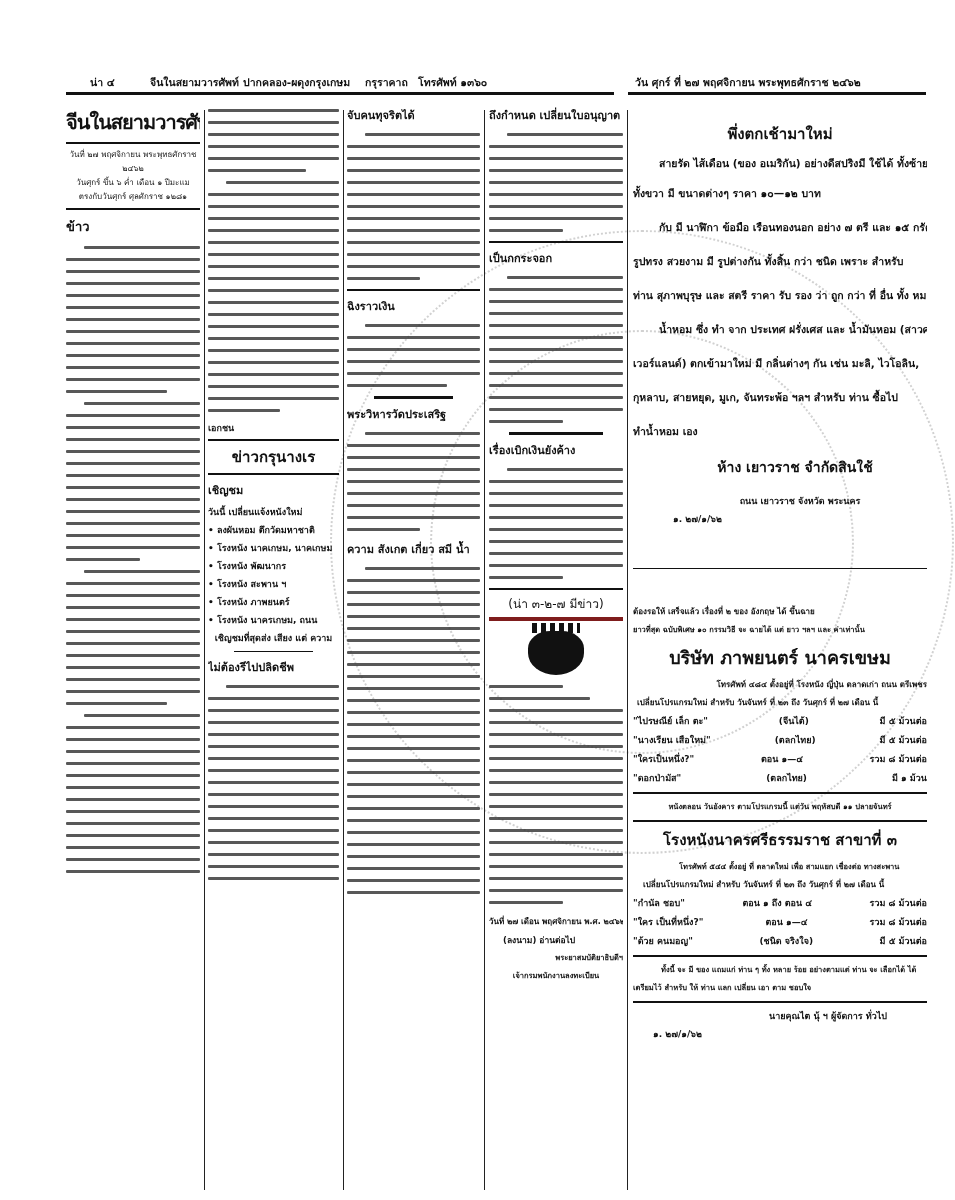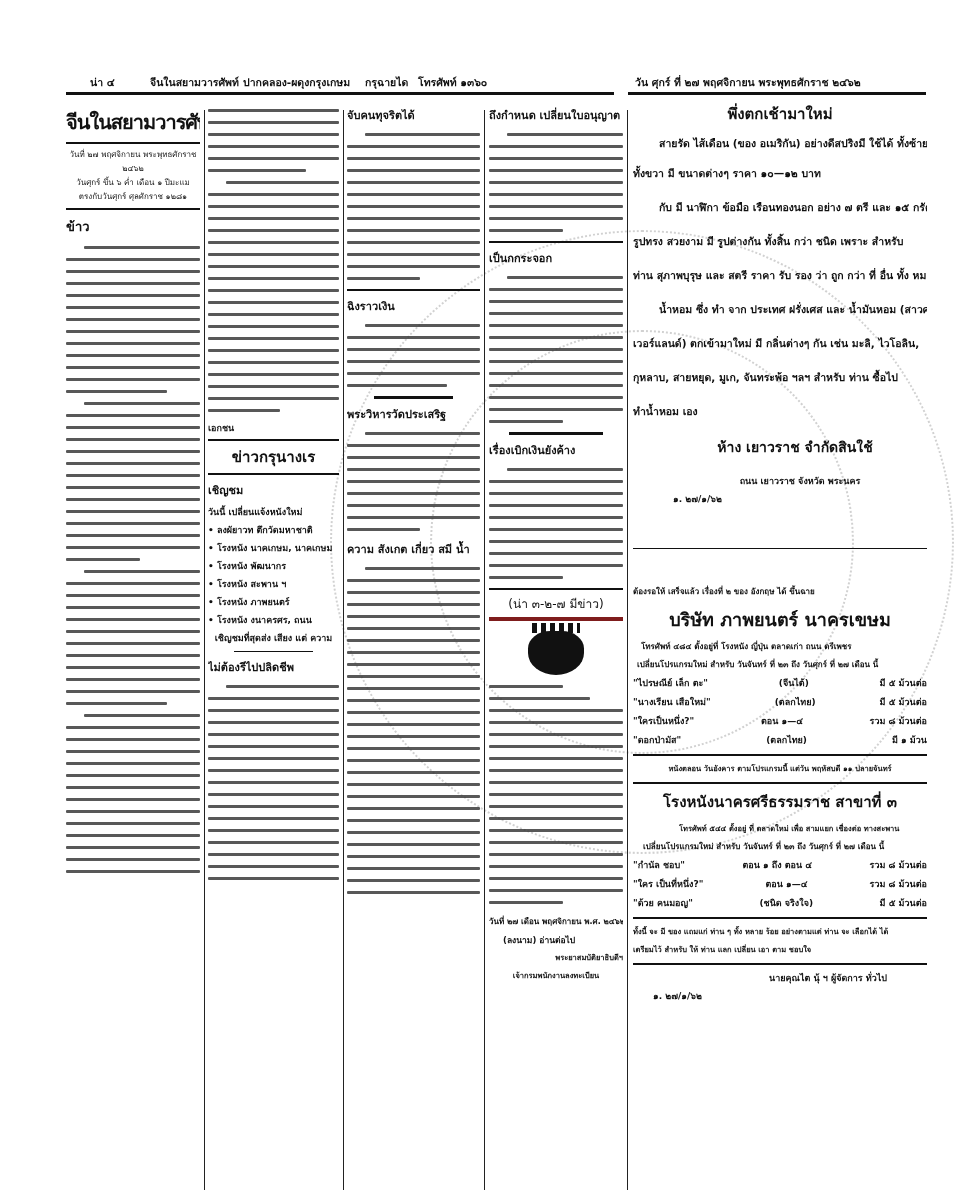--- a/index.html
+++ b/index.html
@@ -31,21 +31,21 @@
 <body>
 
 <div class="page">
 
   <div class="speckle" style="left:430px;top:330px;width:420px;height:420px;"></div>
   <div class="speckle" style="left:330px;top:230px;width:620px;height:620px;"></div>
 
   <span class="masthead" style="left:90px;">น่า ๔</span>
   <span class="masthead" style="left:150px;">จีนในสยามวารศัพท์</span>
   <span class="masthead" style="left:243px;">ปากคลอง-ผดุงกรุงเกษม</span>
-  <span class="masthead" style="left:365px;">กรุฉายได</span>
+  <span class="masthead" style="left:365px;">กรุราคาถ</span>
   <span class="masthead" style="left:418px;">โทรศัพท์ ๑๓๖๐</span>
   <span class="masthead" style="left:635px;">วัน ศุกร์ ที่ ๒๗ พฤศจิกายน พระพุทธศักราช ๒๔๖๒</span>
   <div class="rule-top" style="left:66px;width:548px;"></div>
   <div class="rule-top" style="left:628px;width:298px;"></div>
 
   <div class="vline" style="left:204px;top:110px;height:1080px;"></div>
   <div class="vline" style="left:343px;top:110px;height:1080px;"></div>
   <div class="vline" style="left:484px;top:110px;height:1080px;"></div>
   <div class="vline" style="left:627px;top:110px;height:1080px;"></div>
 
@@ -142,26 +142,26 @@
         <div class="ln"></div>
         <div class="ln"></div>
         <div class="ln short"></div>
     </div>
     <div class="head" style="font-size:9px;">เอกชน</div>
     <div class="hr"></div>
     <div class="title" style="font-size:15px;">ข่าวกรุนางเร</div>
     <div class="hr"></div>
     <div class="head">เชิญชม</div>
     <div class="bullet">วันนี้ เปลี่ยนแจ้งหนังใหม่</div>
-    <div class="bullet">• <span>ลงผัยาวท ตึกวัดมหาชาติ</span></div>
+    <div class="bullet">• <span>ลงผันหอม ตึกวัดมหาชาติ</span></div>
     <div class="bullet">• <span>โรงหนัง นาคเกษม, นาคเกษม</span></div>
     <div class="bullet">• <span>โรงหนัง พัฒนากร</span></div>
     <div class="bullet">• <span>โรงหนัง สะพาน ฯ</span></div>
     <div class="bullet">• <span>โรงหนัง ภาพยนตร์</span></div>
-    <div class="bullet">• <span>โรงหนัง งนาครศร, ถนน</span></div>
+    <div class="bullet">• <span>โรงหนัง นาครเกษม, ถนน</span></div>
     <div class="bullet" style="text-align:center;">เชิญชมที่สุดส่ง เสียง แต่ ความ</div>
     <div class="hr-thin" style="width:60%;margin:4px auto;"></div>
     <div class="head">ไม่ต้องรีไปปลิดชีพ</div>
     <div class="lines">
       <div class="ln ind"></div>
         <div class="ln"></div>
         <div class="ln"></div>
         <div class="ln"></div>
         <div class="ln"></div>
         <div class="ln"></div>
@@ -320,38 +320,39 @@
         <div class="ln short"></div>
     </div>
     <div class="bullet" style="text-align:right;font-size:8px;">วันที่ ๒๗ เดือน พฤศจิกายน พ.ศ. ๒๔๖๒</div>
     <div class="bullet" style="padding-left:14px;font-size:8.5px;">(ลงนาม) อ่านต่อไป</div>
     <div class="bullet" style="text-align:right;font-size:7.5px;">พระยาสมบัติยาธิบดีฯ</div>
     <div class="bullet" style="text-align:center;font-size:7.5px;">เจ้ากรมพนักงานลงทะเบียน</div>
   </div>
 
   <div class="col" style="left:633px;width:294px;">
 
-    <div class="title" style="font-size:15px;margin-top:2px;">พึ่งตกเช้ามาใหม่</div>
+    <div class="title" style="font-size:15px;margin-top:22px;">พึ่งตกเช้ามาใหม่</div>
     <div class="ad-p" style="padding-left:26px;line-height:26px;margin-top:4px;">สายรัด ไส้เดือน (ของ อเมริกัน) อย่างดีสปริงมี ใช้ได้ ทั้งซ้าย</div>
     <div class="ad-p">ทั้งขวา มี ขนาดต่างๆ ราคา ๑๐—๑๒ บาท</div>
     <div class="ad-p" style="padding-left:26px;">กับ มี นาฬิกา ข้อมือ เรือนทองนอก อย่าง ๗ ตรี และ ๑๕ กรัต</div>
     <div class="ad-p">รูปทรง สวยงาม มี รูปต่างกัน ทั้งสิ้น กว่า ชนิด เพราะ สำหรับ</div>
     <div class="ad-p">ท่าน สุภาพบุรุษ และ สตรี ราคา รับ รอง ว่า ถูก กว่า ที่ อื่น ทั้ง หมด</div>
     <div class="ad-p" style="padding-left:26px;">น้ำหอม ซึ่ง ทำ จาก ประเทศ ฝรั่งเศส และ น้ำมันหอม (สาวศรี</div>
     <div class="ad-p">เวอร์แลนด์) ตกเข้ามาใหม่ มี กลิ่นต่างๆ กัน เช่น มะลิ, ไวโอลิน,</div>
     <div class="ad-p">กุหลาบ, สายหยุด, มูเก, จันทระพ้อ ฯลฯ สำหรับ ท่าน ซื้อไป</div>
     <div class="ad-p">ทำน้ำหอม เอง</div>
     <div class="title" style="font-size:14px;margin-top:8px;padding-left:30px;">ห้าง เยาวราช จำกัดสินใช้</div>
     <div class="bullet" style="text-align:center;margin-top:14px;padding-left:40px;">ถนน เยาวราช จังหวัด พระนคร</div>
     <div class="bullet" style="padding-left:40px;">๑. ๒๗/๑/๖๒</div>
     <div class="hr-thin" style="margin-top:40px;"></div>
 
     <div class="bullet" style="margin-top:34px;font-size:8px;">ต้องรอให้ เสร็จแล้ว เรื่องที่ ๒ ของ อังกฤษ ได้ ขึ้นฉาย</div>
+    <div class="bullet" style="font-size:7.5px;">ยาวที่สุด ฉบับพิเศษ ๑๐ กรรมวิธี จะ ฉายได้ แต่ ยาว ฯลฯ และ ค่าเท่านั้น</div>
     <div class="title" style="font-size:18px;margin:4px 0;">บริษัท ภาพยนตร์ นาครเขษม</div>
-    <div class="bullet" style="font-size:8px;padding-left:8px;">โทรศัพท์ ๔๘๔ ตั้งอยู่ที่ โรงหนัง ญี่ปุ่น ตลาดเก่า ถนน ตรีเพชร</div>
+    <div class="bullet" style="font-size:8px;padding-left:8px;text-align:right;">โทรศัพท์ ๔๘๔ ตั้งอยู่ที่ โรงหนัง ญี่ปุ่น ตลาดเก่า ถนน ตรีเพชร</div>
     <div class="bullet" style="font-size:8px;padding-left:4px;">เปลี่ยนโปรแกรมใหม่ สำหรับ วันจันทร์ ที่ ๒๓ ถึง วันศุกร์ ที่ ๒๗ เดือน นี้</div>
     <div class="row">
         <span>"ไปรษณีย์ เล็ก ตะ"</span>
         <span>(จีนไต้)</span>
         <span>มี ๕ ม้วนต่อ</span>
       </div>
     <div class="row">
         <span>"นางเรียน เสือใหม่"</span>
         <span>(ตลกไทย)</span>
         <span>มี ๕ ม้วนต่อ</span>
@@ -382,20 +383,20 @@
         <span>"ใคร เป็นที่หนึ่ง?"</span>
         <span>ตอน ๑—๔</span>
         <span>รวม ๘ ม้วนต่อ</span>
       </div>
     <div class="row">
         <span>"ด้วย คนมอญ"</span>
         <span>(ชนิด จริงใจ)</span>
         <span>มี ๕ ม้วนต่อ</span>
       </div>
     <div class="hr"></div>
-    <div class="bullet" style="font-size:7.5px;">ทั้งนี้ จะ มี ของ แถมแก่ ท่าน ๆ ทั้ง หลาย ร้อย อย่างตามแต่ ท่าน จะ เลือกได้ ได้</div>
+    <div class="bullet" style="font-size:7.5px;margin-left:28px;">ทั้งนี้ จะ มี ของ แถมแก่ ท่าน ๆ ทั้ง หลาย ร้อย อย่างตามแต่ ท่าน จะ เลือกได้ ได้</div>
     <div class="bullet" style="font-size:7.5px;">เตรียมไว้ สำหรับ ให้ ท่าน แลก เปลี่ยน เอา ตาม ชอบใจ</div>
     <div class="hr"></div>
     <div class="bullet" style="text-align:right;padding-right:40px;">นายคุณไต นุ้ ฯ ผู้จัดการ ทั่วไป</div>
     <div class="bullet" style="padding-left:20px;">๑. ๒๗/๑/๖๒</div>
   </div>
 
 </div>
 
 </body></html>

